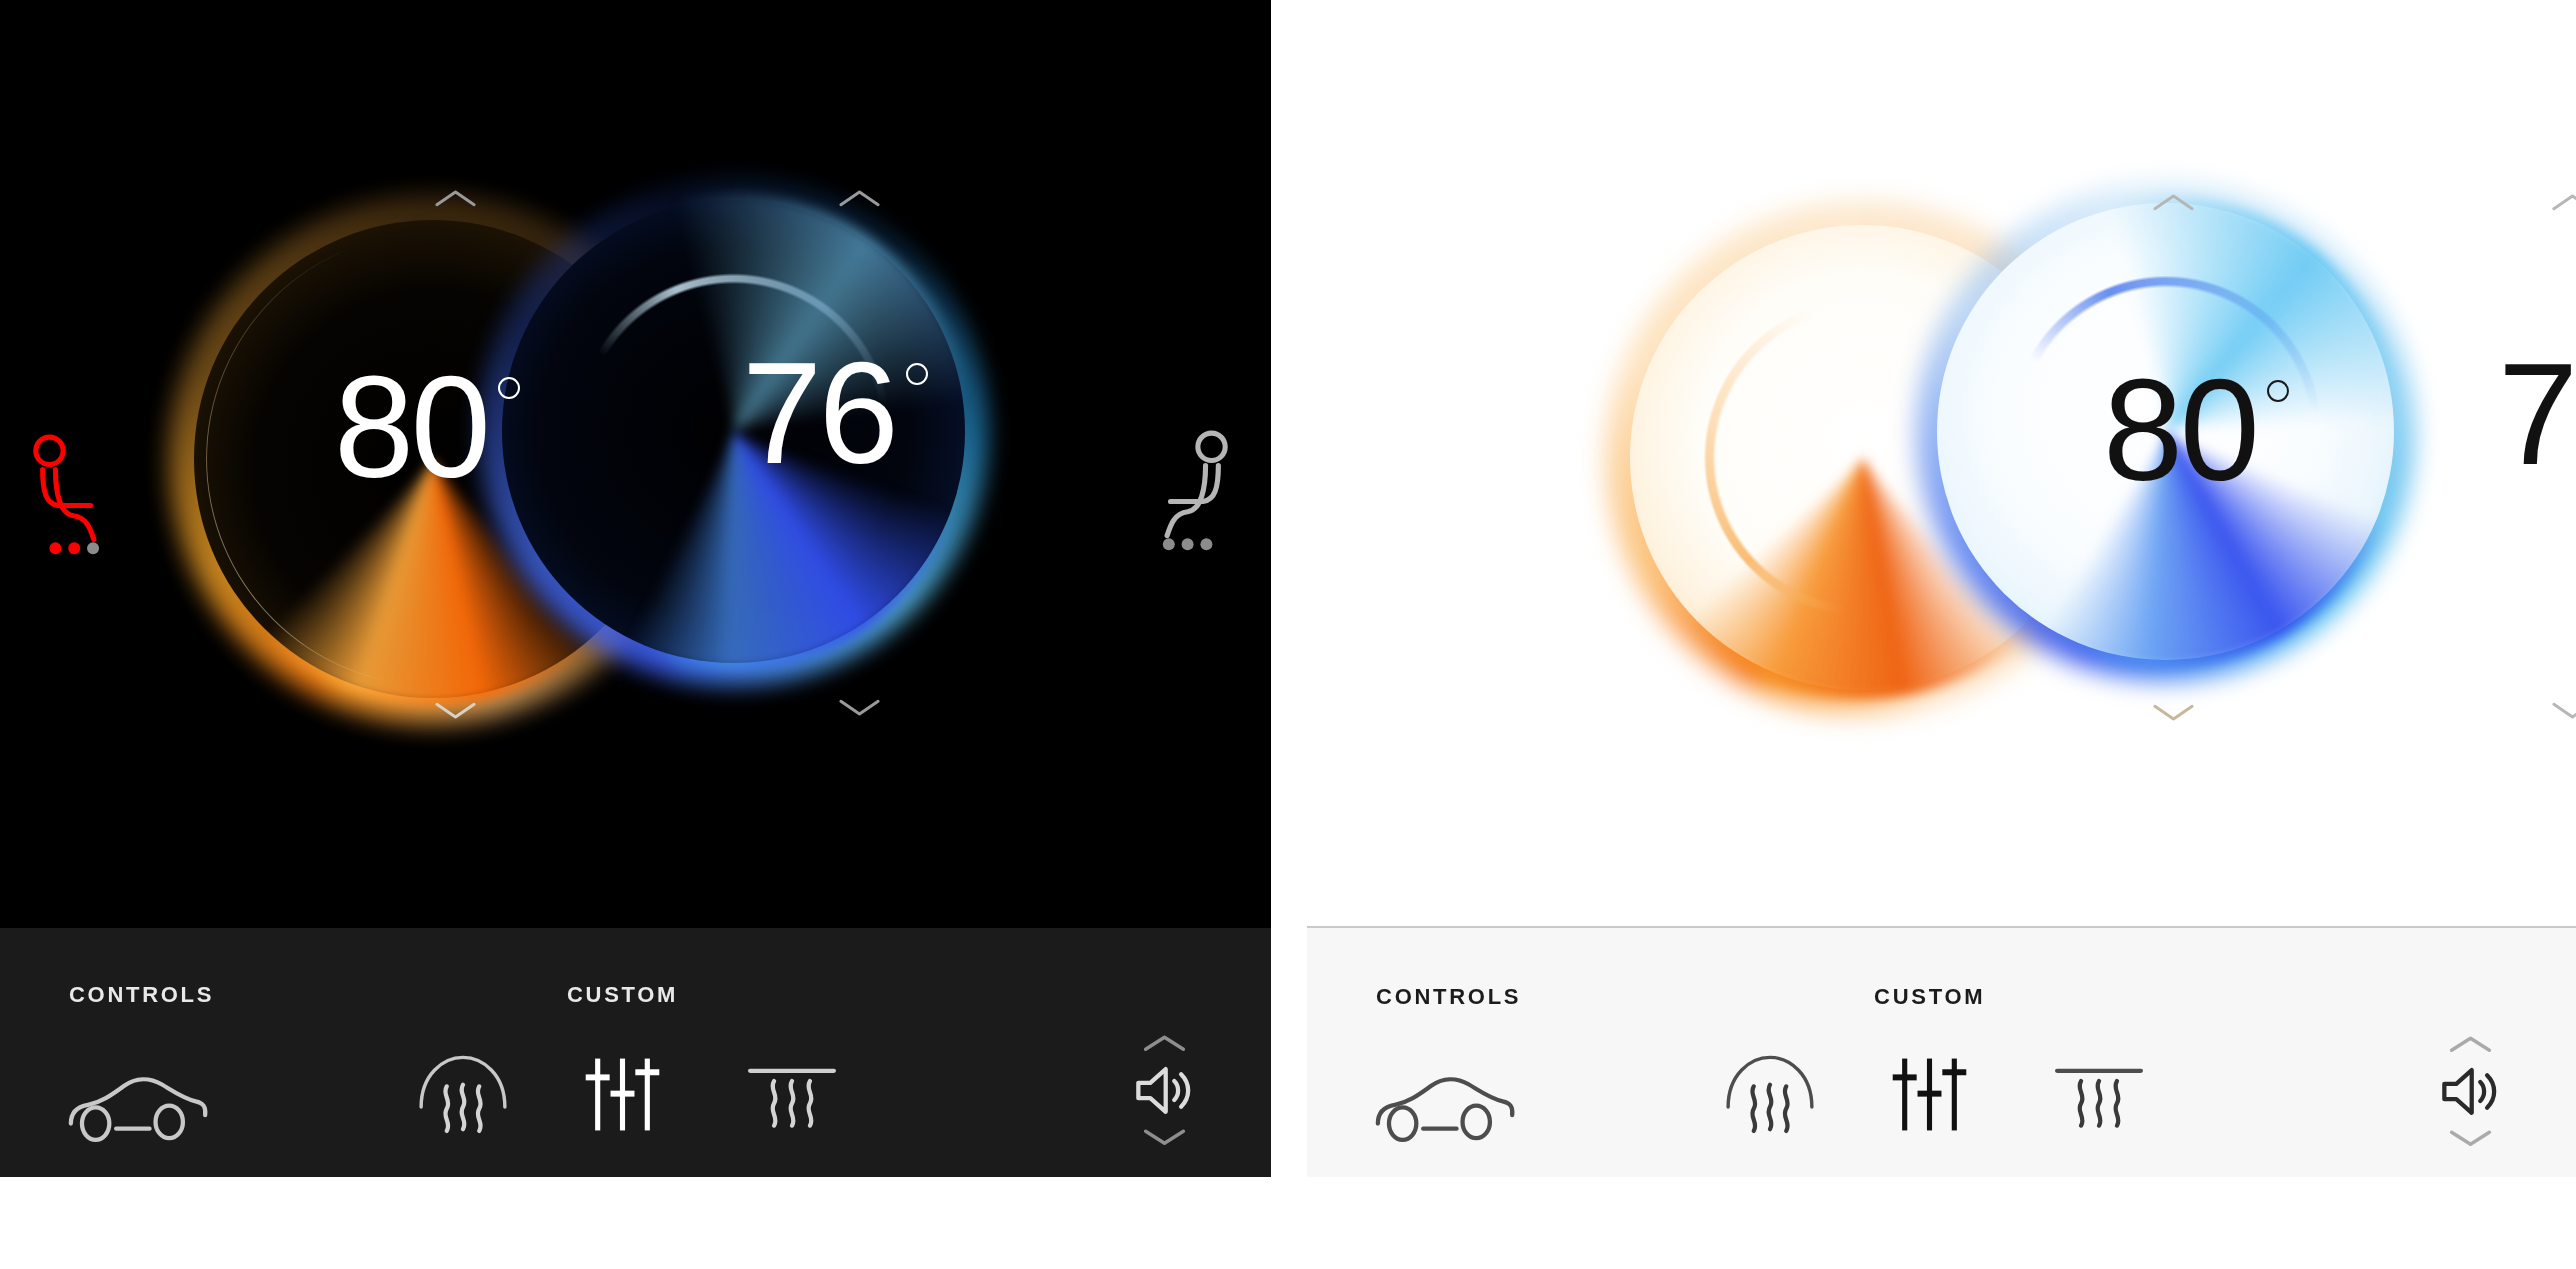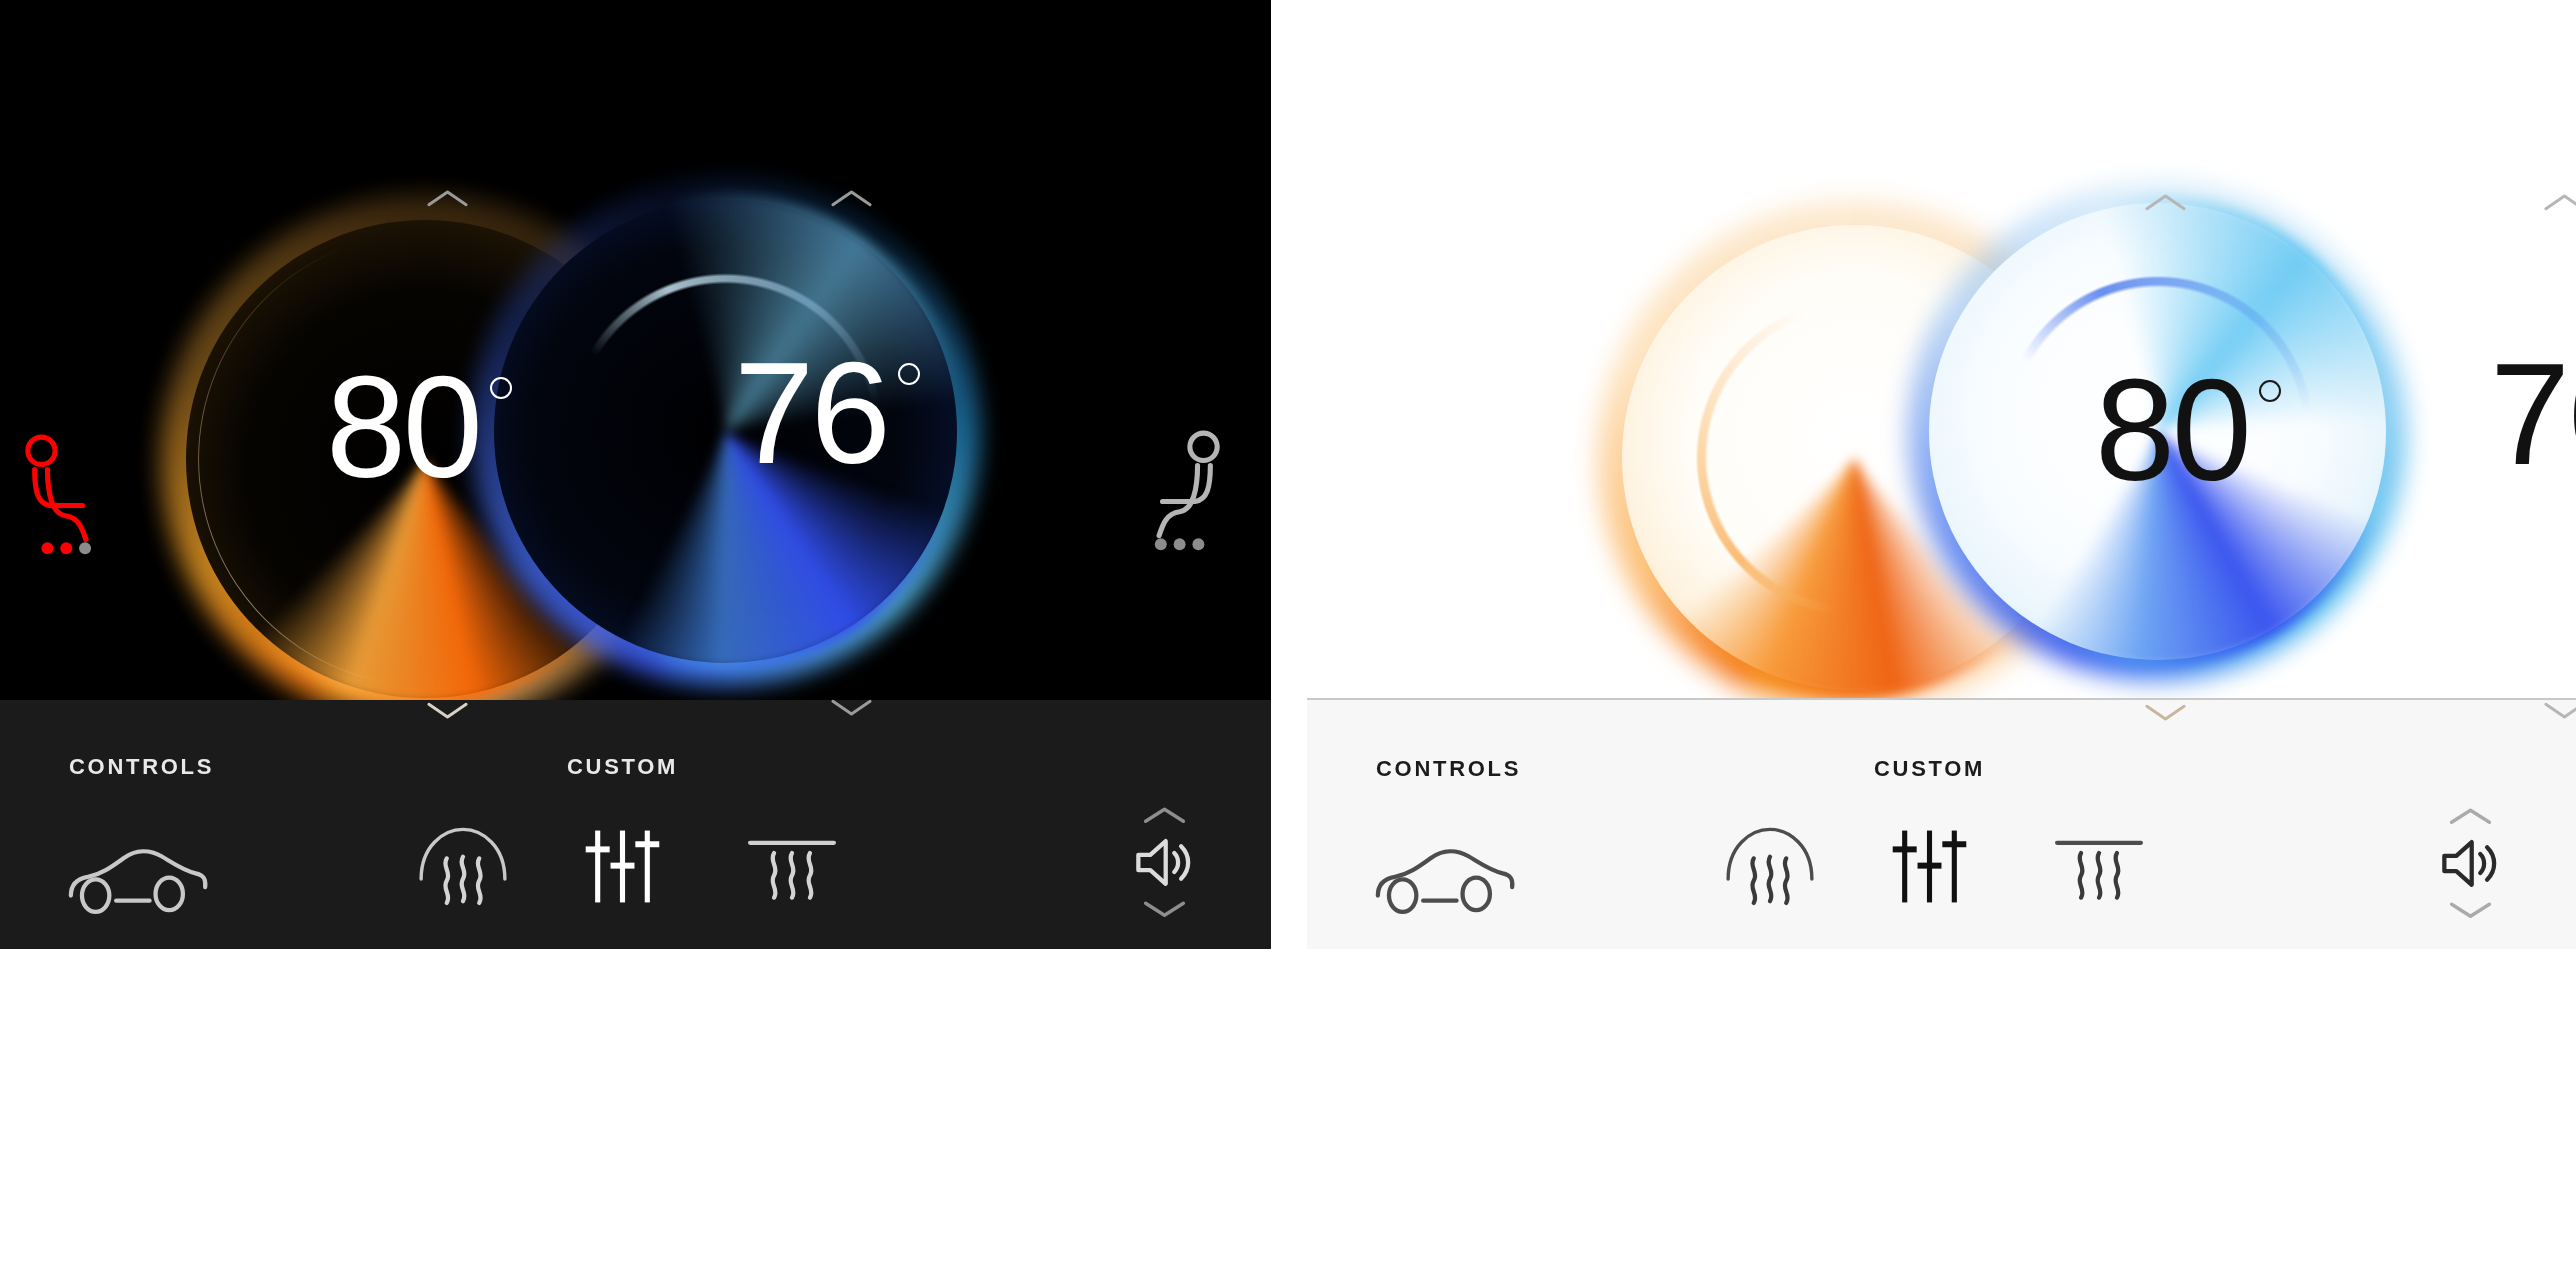--- a/index.html
+++ b/index.html
@@ -5,21 +5,21 @@
 <style>
   html,body{margin:0;padding:0;background:#ffffff;}
   body{
     width:2576px;height:1269px;overflow:hidden;
     font-family:"Liberation Sans","DejaVu Sans",sans-serif;
     -webkit-font-smoothing:antialiased;
   }
   .screen{position:relative;width:2576px;height:1269px;display:flex;}
 
   
-  .panel{position:relative;height:949px;overflow:hidden;}
+  .panel{position:relative;height:1177px;overflow:hidden;padding-left:8px;}
   .panel.dark{width:1271px;background:#000000;}
   .panel.light{width:1305px;background:#ffffff;}
 
   
   .stage{position:relative;width:100%;height:1020px;overflow:hidden;}
 
   
   .dial{
     position:absolute;
     border-radius:50%;

